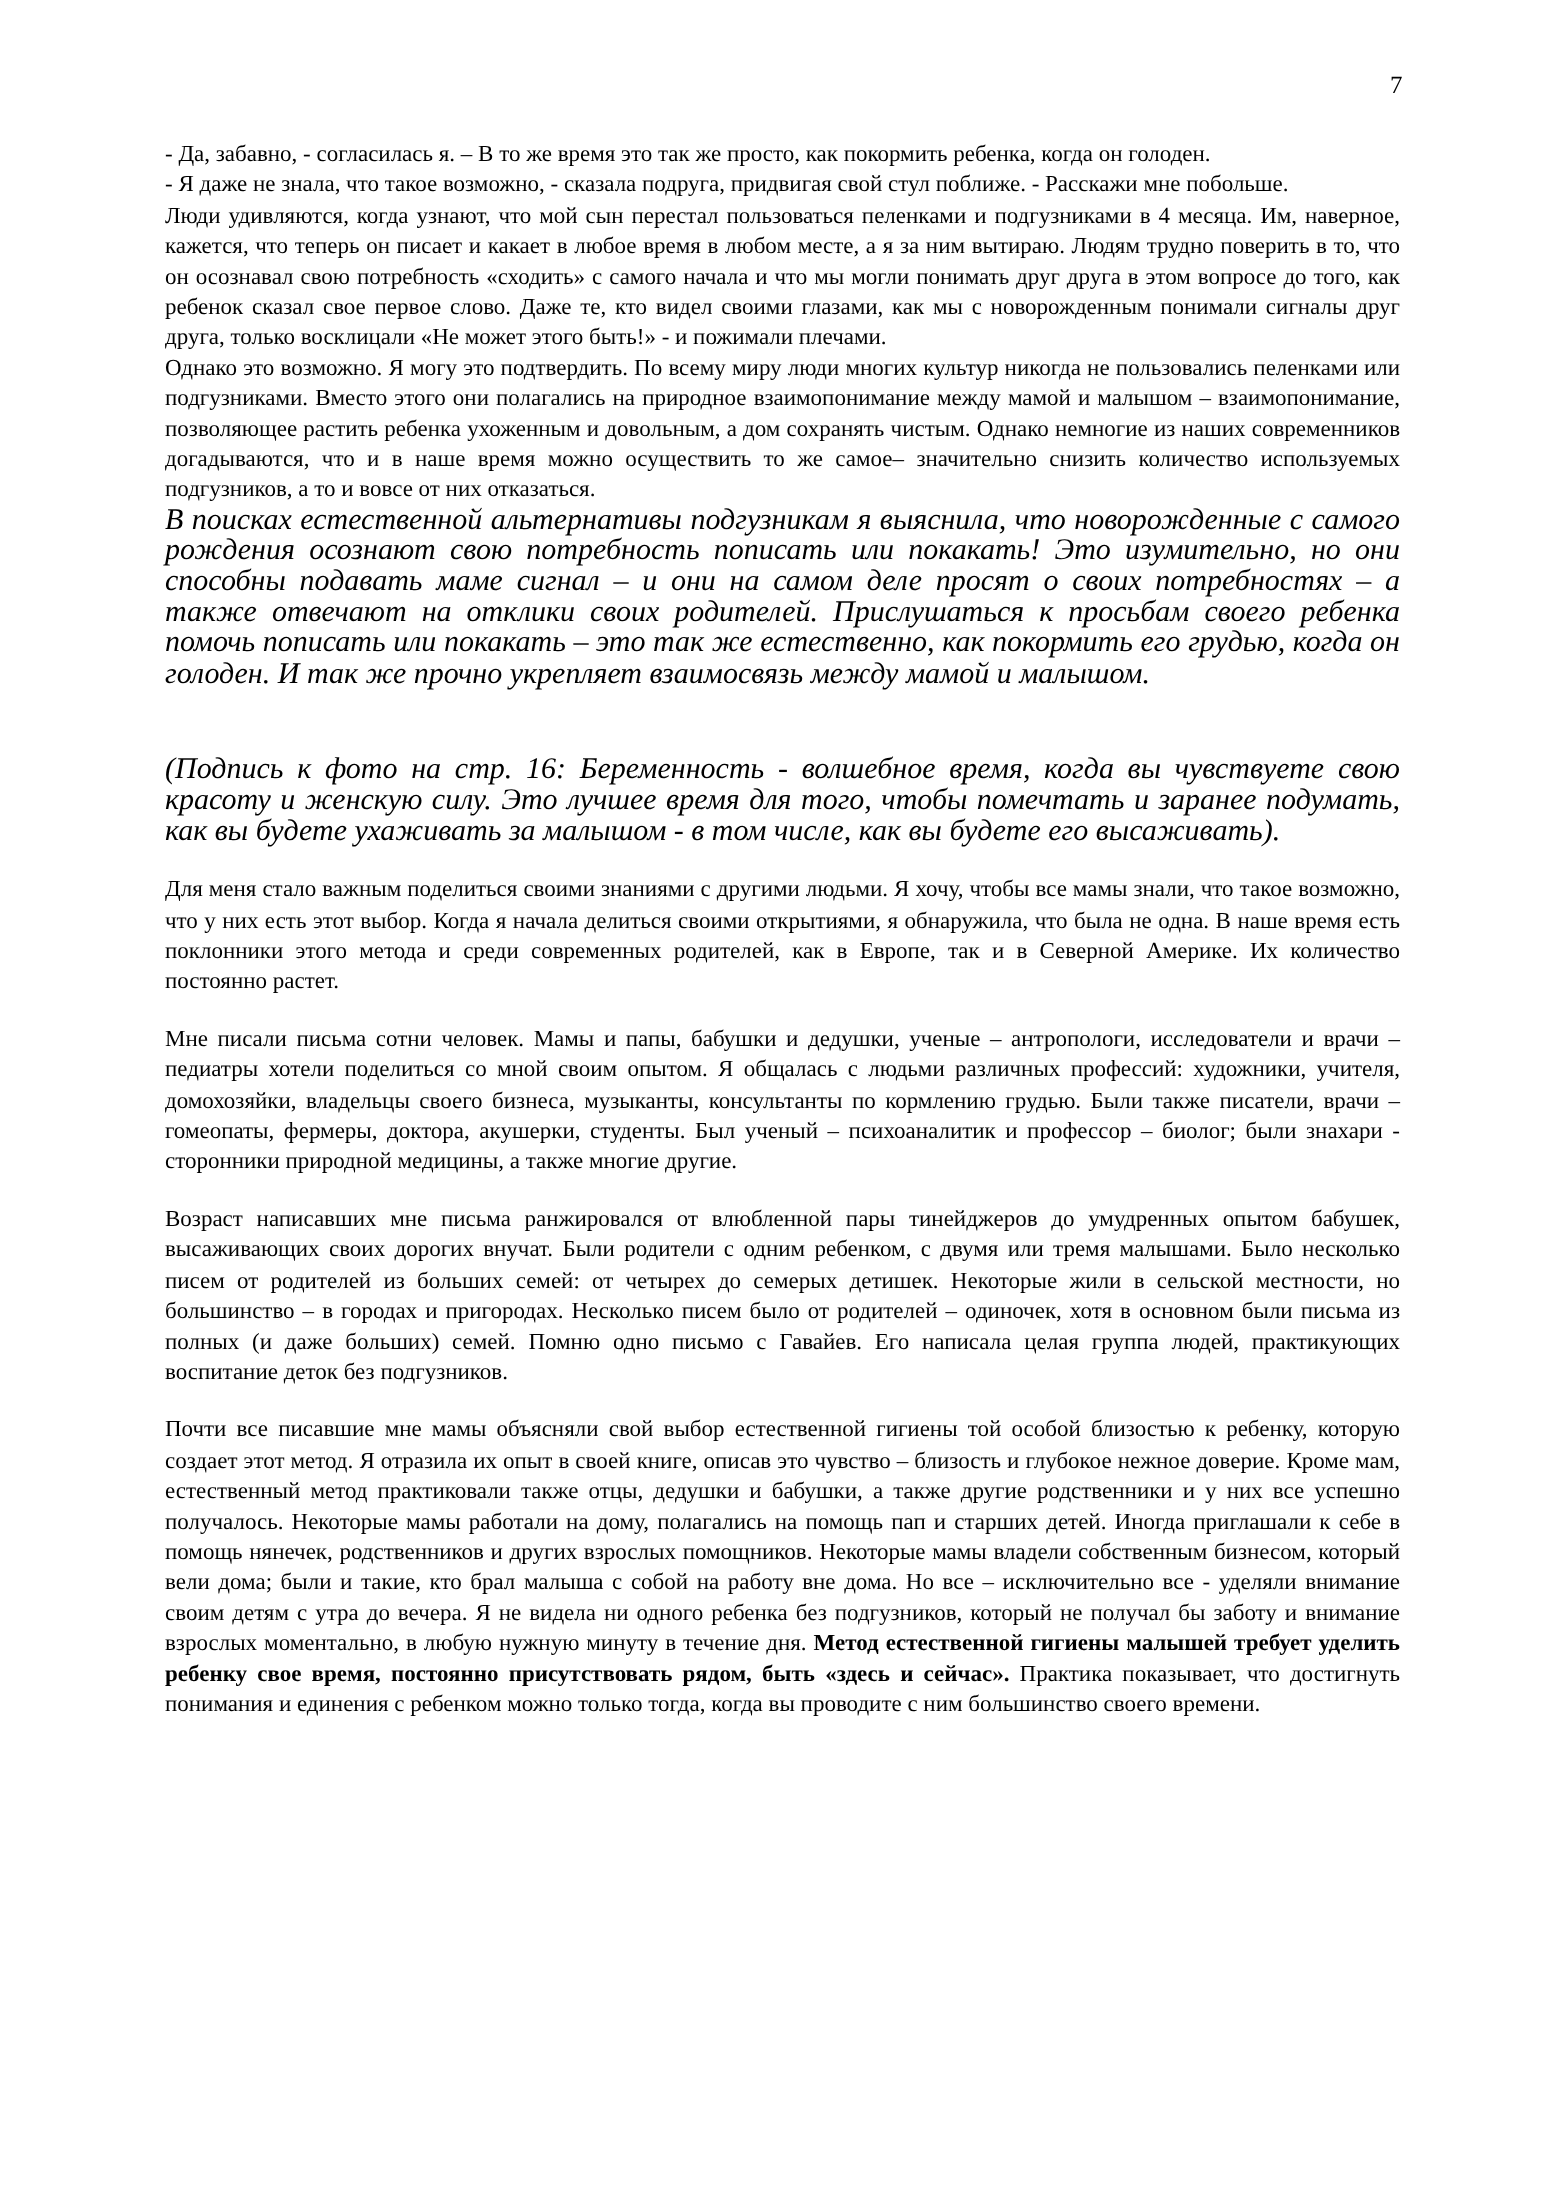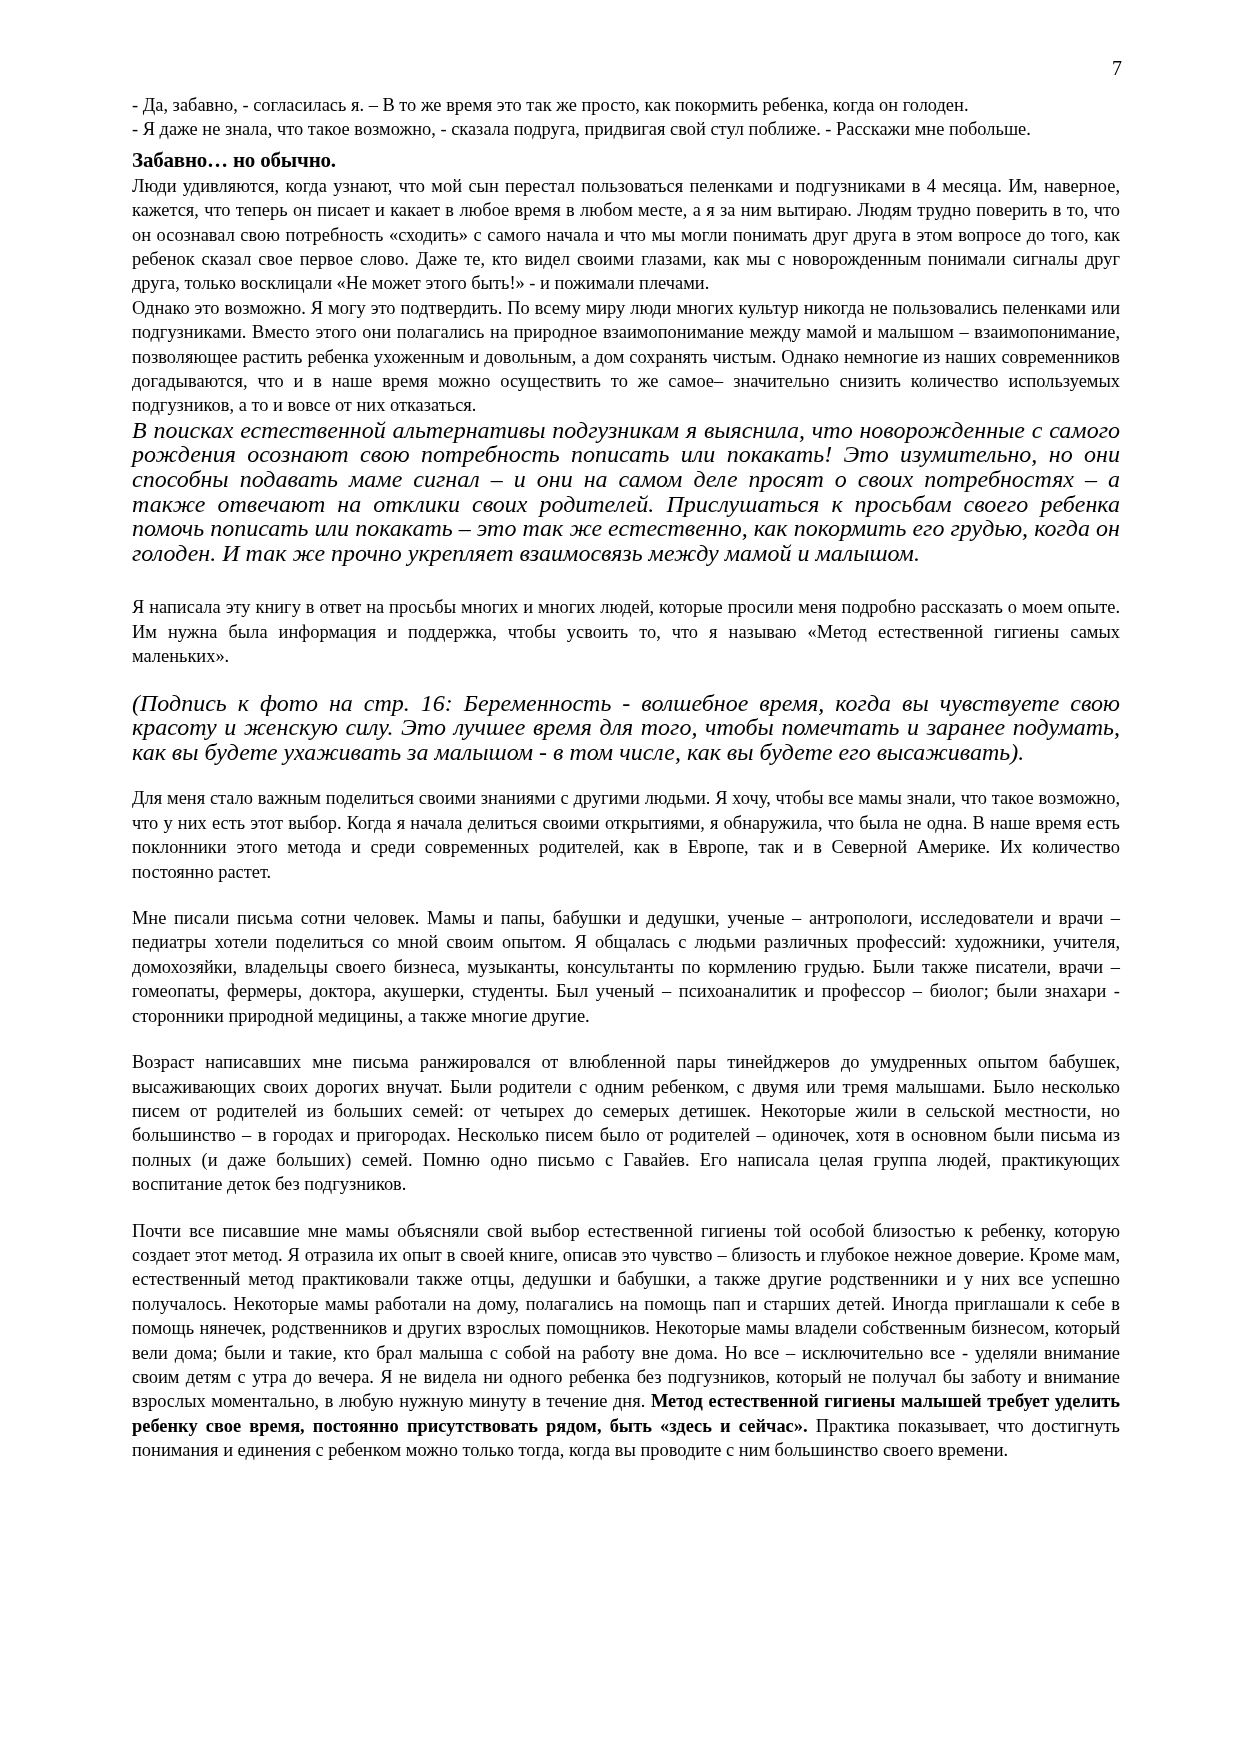--- a/index.html
+++ b/index.html
@@ -21,21 +21,21 @@
   .page-number {
     position: absolute;
     top: 58px;
     right: 118px;
     font-family: "Liberation Serif", "DejaVu Serif", serif;
     font-size: 20px;
     line-height: 1;
     color: #000;
   }
   .body-block {
-    margin-top: 38px;
+    margin-top: 56px;
   }
   p {
     margin: 0;
     font-size: 18.4px;
     line-height: 24.4px;
     text-align: justify;
     text-justify: inter-word;
     hyphens: none;
   }
   p.tight { text-align: justify; }
@@ -64,33 +64,31 @@
 
 <div class="page">
 
   <div class="page-number">7</div>
 
   <div class="body-block">
 
     <p class="tight">- Да, забавно, - согласилась я.  – В то же время это так же просто, как покормить ребенка, когда он голоден.</p>
     <p class="tight">- Я даже не знала, что такое возможно, - сказала подруга, придвигая свой стул поближе. -  Расскажи мне побольше.</p>
 
-    <h2 class="heading">Забавно… но обычно.</h2>
 
     <p>Люди удивляются, когда узнают, что мой сын перестал пользоваться пеленками и подгузниками в 4 месяца. Им, наверное, кажется, что теперь он писает и какает в любое время в любом месте,  а я за ним вытираю. Людям трудно поверить в то, что он осознавал свою потребность «сходить» с самого начала и что мы могли понимать друг друга в этом вопросе до того, как ребенок сказал свое первое слово. Даже те, кто видел своими глазами, как мы с новорожденным понимали сигналы друг друга, только  восклицали «Не может этого быть!» - и пожимали плечами.</p>
     <p>Однако это возможно. Я могу это подтвердить. По всему миру люди многих культур никогда не пользовались пеленками или подгузниками. Вместо этого они полагались на природное взаимопонимание между мамой и малышом – взаимопонимание, позволяющее растить ребенка ухоженным и довольным, а дом   сохранять чистым. Однако немногие из наших современников догадываются, что и  в наше время можно осуществить то же самое– значительно снизить количество используемых подгузников, а то и вовсе от них отказаться.</p>
 
     <div class="italic-block">
       <p>В поисках естественной альтернативы  подгузникам я выяснила, что новорожденные с самого рождения осознают свою потребность пописать или покакать! Это  изумительно, но они способны подавать маме сигнал – и они на самом деле просят о своих потребностях – а также отвечают на отклики своих родителей. Прислушаться к просьбам своего ребенка помочь пописать или покакать – это так же естественно, как покормить его грудью, когда он голоден. И так же прочно укрепляет взаимосвязь между мамой и малышом.</p>
     </div>
 
     <div class="gap-lg"></div>
 
 
-    <p>Я написала эту книгу в ответ на просьбы многих и многих людей, которые просили меня подробно рассказать о моем опыте. Им нужна была информация и поддержка, чтобы усвоить то, что я называю «Метод естественной гигиены самых  маленьких».</p>
 
     <div class="gap-md"></div>
 
     <div class="italic-block">
       <p>(Подпись к фото на стр. 16:  Беременность - волшебное время, когда вы чувствуете свою красоту и женскую силу.  Это  лучшее  время  для  того,  чтобы  помечтать  и  заранее  подумать,  как  вы  будете  ухаживать  за малышом - в том числе, как вы будете его высаживать).</p>
     </div>
 
     <div class="gap-md"></div>
 
     <p>Для меня стало важным поделиться своими знаниями с другими людьми. Я хочу, чтобы все мамы знали, что такое возможно, что у них есть этот выбор. Когда я начала делиться своими открытиями, я обнаружила, что была не одна. В наше время есть поклонники этого метода и среди современных родителей, как в Европе, так и в Северной Америке. Их количество постоянно растет.</p>

